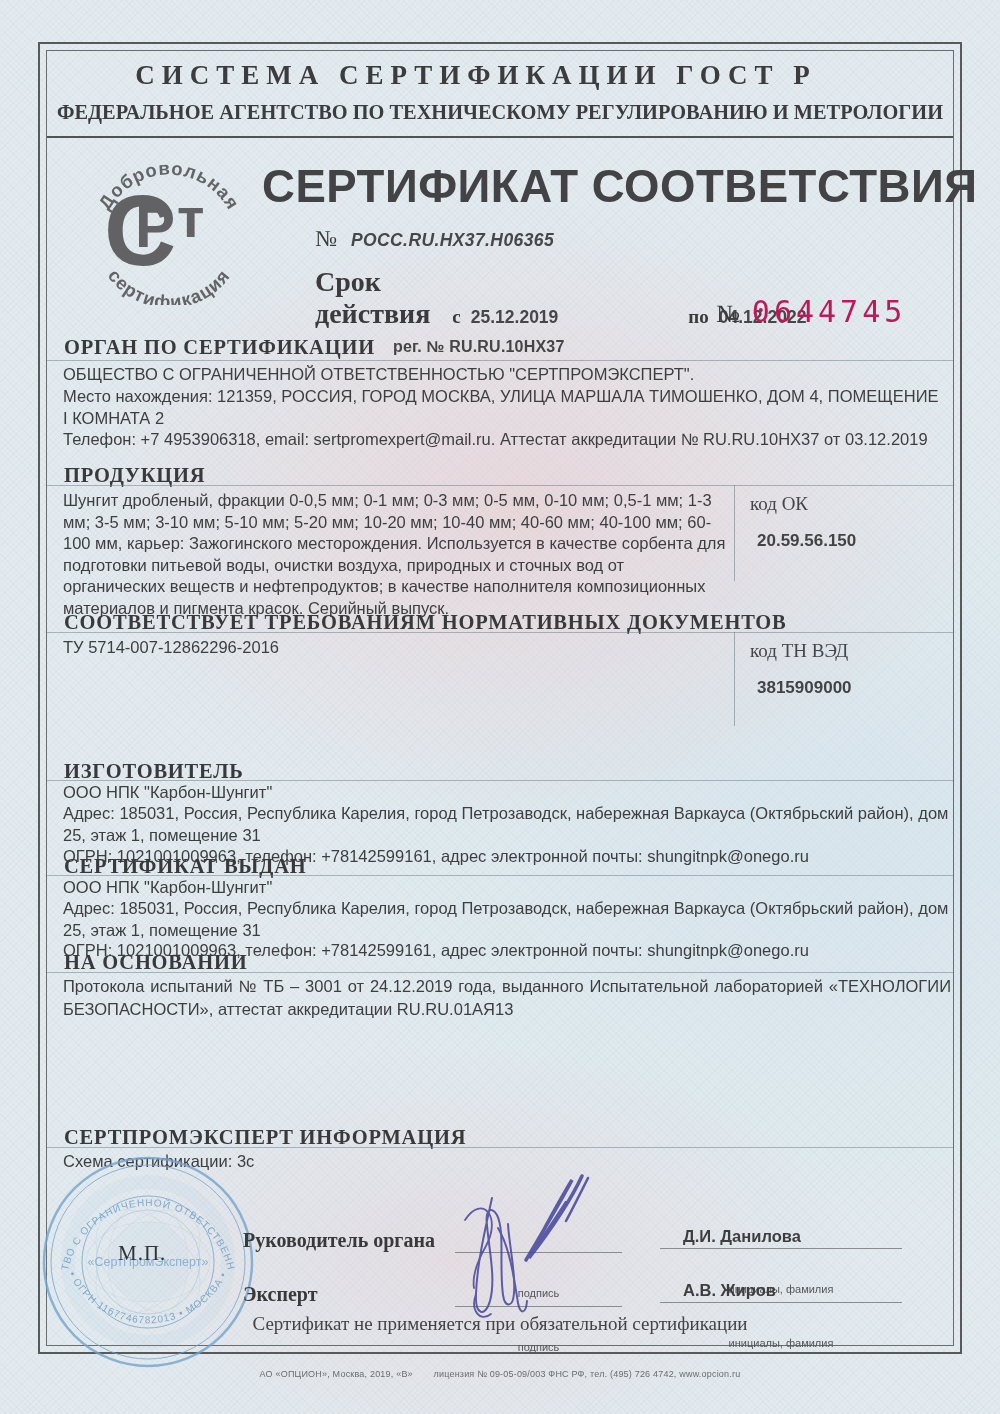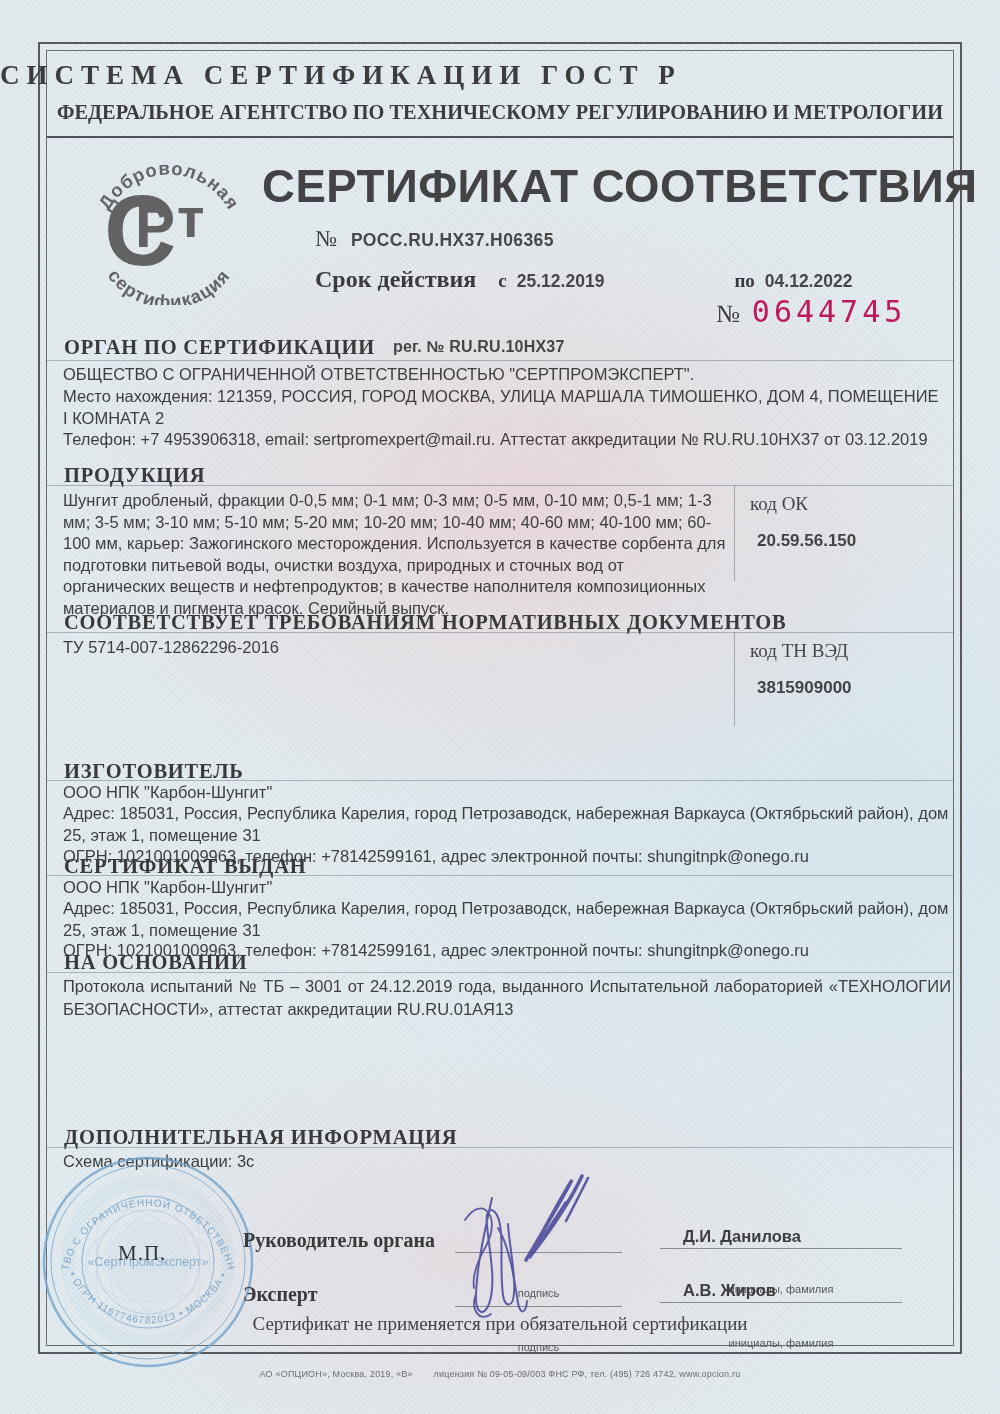--- a/index.html
+++ b/index.html
@@ -14,38 +14,38 @@
       radial-gradient(ellipse 700px 500px at 85% 60%, rgba(205,224,234,0.5), rgba(205,224,234,0) 75%),
       repeating-linear-gradient(45deg, rgba(150,180,200,0.09) 0 1px, transparent 1px 4px),
       repeating-linear-gradient(-45deg, rgba(150,180,200,0.09) 0 1px, transparent 1px 4px);
     position:relative;
     overflow:hidden;
   }
   .abs { position:absolute; }
   .frame-outer{ left:38px; top:42px; width:924px; height:1312px; border:2px solid #58595b; }
   .frame-inner{ left:46px; top:50px; width:908px; height:1296px; border:1px solid #6a6c6e; }
 
-  .sys-title{ top:60px; left:0; width:952px; 
+  .sys-title{ top:60px; left:0; width:952px; text-align:center;
     font-family:"Liberation Serif", serif; font-weight:700; font-size:27px;
     letter-spacing:7px; color:#3c3c3e; }
   .agency{ top:100px; left:0; width:1000px; text-align:center;
     font-family:"Liberation Serif", serif; font-weight:700; font-size:21px;
     letter-spacing:0px; color:#3c3c3e; transform:scaleX(0.97); }
   .top-divider{ top:136px; left:47px; width:906px; height:2px; background:#515254; }
 
   .doc-title{ top:158px; left:262px; width:660px;
     font-weight:700; font-size:47px; color:#434345; letter-spacing:0.5px;
     transform:scaleX(0.97); transform-origin:left center; white-space:nowrap; }
 
   .cert-no-row{ top:226px; left:315px; }
   .cert-no-label{ font-family:"Liberation Serif", serif; font-size:23px; color:#3b3b3d; }
-  .cert-no-val{ font-size:17.5px; font-weight:600; color:#474749; margin-left:14px; letter-spacing:0.4px; }
+  .cert-no-val{ font-size:17.5px; font-weight:600; color:#474749; margin-left:14px; letter-spacing:0.4px;font-style:italic; }
 
   .validity-row{ top:266px; left:315px; width:560px; }
-  .validity-label{ font-family:"Liberation Serif", serif; font-weight:700; font-size:24px; color:#3b3b3d;}
+  .validity-label{ font-family:"Liberation Serif", serif; font-weight:700; font-size:28px; color:#3b3b3d;}
   .from-label{ font-family:"Liberation Serif", serif; font-weight:700; font-size:19px; margin-left:22px;}
   .date-val{ font-size:17.5px; font-weight:600; color:#474749; margin-left:10px; }
   .to-label{ font-family:"Liberation Serif", serif; font-weight:700; font-size:19px; margin-left:130px;}
 
   .form-no-row{ top:294px; left:716px; white-space:nowrap; }
   .form-no-label{ font-family:"Liberation Serif", serif; font-size:25px; color:#3b3b3d; }
   .form-no-val{ font-family:"DejaVu Sans Mono", monospace; font-size:30px; letter-spacing:4px;
     color:#be185d; margin-left:12px; font-weight:400; }
 
   .sec-head{ font-family:"Liberation Serif", serif; font-weight:700; font-size:20.5px;
@@ -146,21 +146,21 @@
 <div class="abs sec-head" style="left:64px; top:855px;">СЕРТИФИКАТ ВЫДАН</div>
 <div class="abs rule" style="top:875px;"></div>
 <div class="abs body-text" style="left:63px; top:877px; width:890px;">ООО НПК "Карбон-Шунгит"</div>
 <div class="abs body-text" style="left:63px; top:898px; width:888px;">Адрес: 185031, Россия, Республика Карелия, город Петрозаводск, набережная Варкауса (Октябрьский район), дом 25, этаж 1, помещение 31</div>
 <div class="abs body-text" style="left:63px; top:940px; width:890px;">ОГРН: 1021001009963, телефон: +78142599161, адрес электронной почты: shungitnpk@onego.ru</div>
 
 <div class="abs sec-head" style="left:64px; top:951px;">НА ОСНОВАНИИ</div>
 <div class="abs rule" style="top:972px;"></div>
 <div class="abs body-text justify" style="left:63px; top:975px; width:888px; line-height:22.5px;">Протокола испытаний № ТБ – 3001 от 24.12.2019 года, выданного Испытательной лабораторией «ТЕХНОЛОГИИ БЕЗОПАСНОСТИ», аттестат аккредитации RU.RU.01АЯ13</div>
 
-<div class="abs sec-head" style="left:64px; top:1126px;">ДОПОЛНИТЕЛЬНАЯ ИНФОРМАЦИЯ</div>
+<div class="abs sec-head" style="left:64px; top:1126px;">СЕРТПРОМЭКСПЕРТ ИНФОРМАЦИЯ</div>
 <div class="abs rule" style="top:1147px;"></div>
 <div class="abs body-text" style="left:63px; top:1151px; width:890px;">Схема сертификации: 3с</div>
 
 <svg class="abs" style="left:36px; top:1150px; opacity:0.8;" width="224" height="224" viewBox="0 0 224 224">
   <defs>
     <path id="stampArcTop" d="M 32,120 A 82,82 0 0 1 192,120"></path>
     <path id="stampArcBottom" d="M 26,104 A 88,88 0 0 0 198,104"></path>
     <path id="stampCenter" d="M 34,116 L 190,116"></path>
   </defs>
   <circle cx="112" cy="112" r="104" fill="none" stroke="#74a4cc" stroke-width="2.5"></circle>

